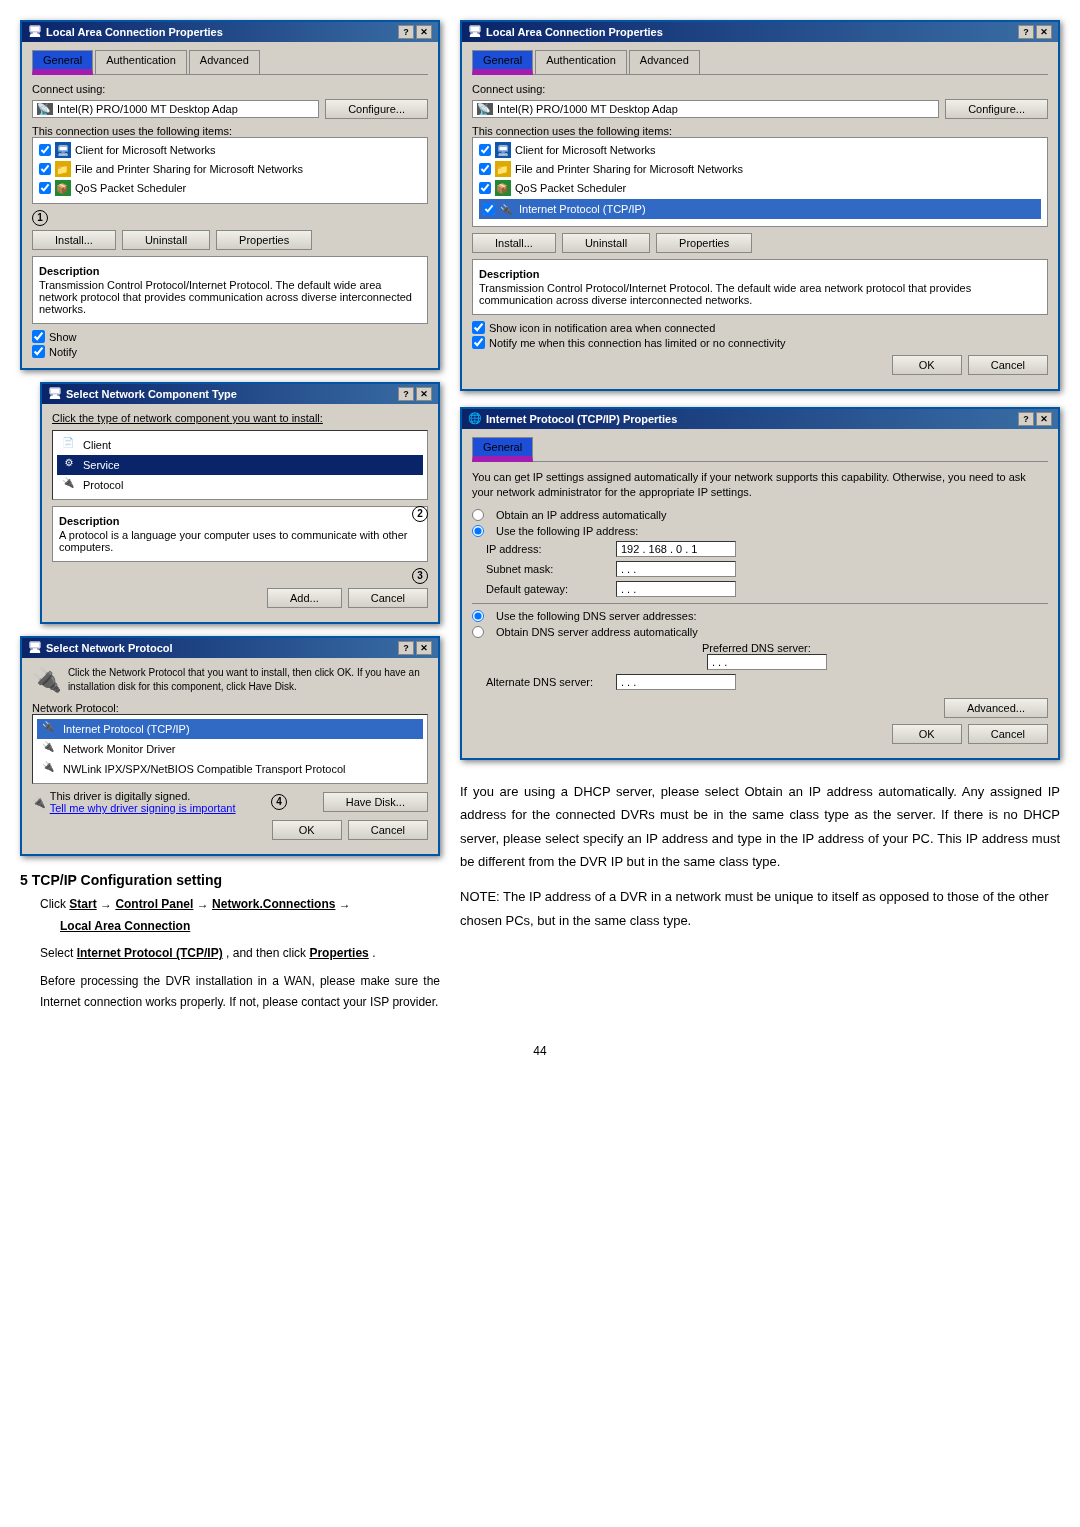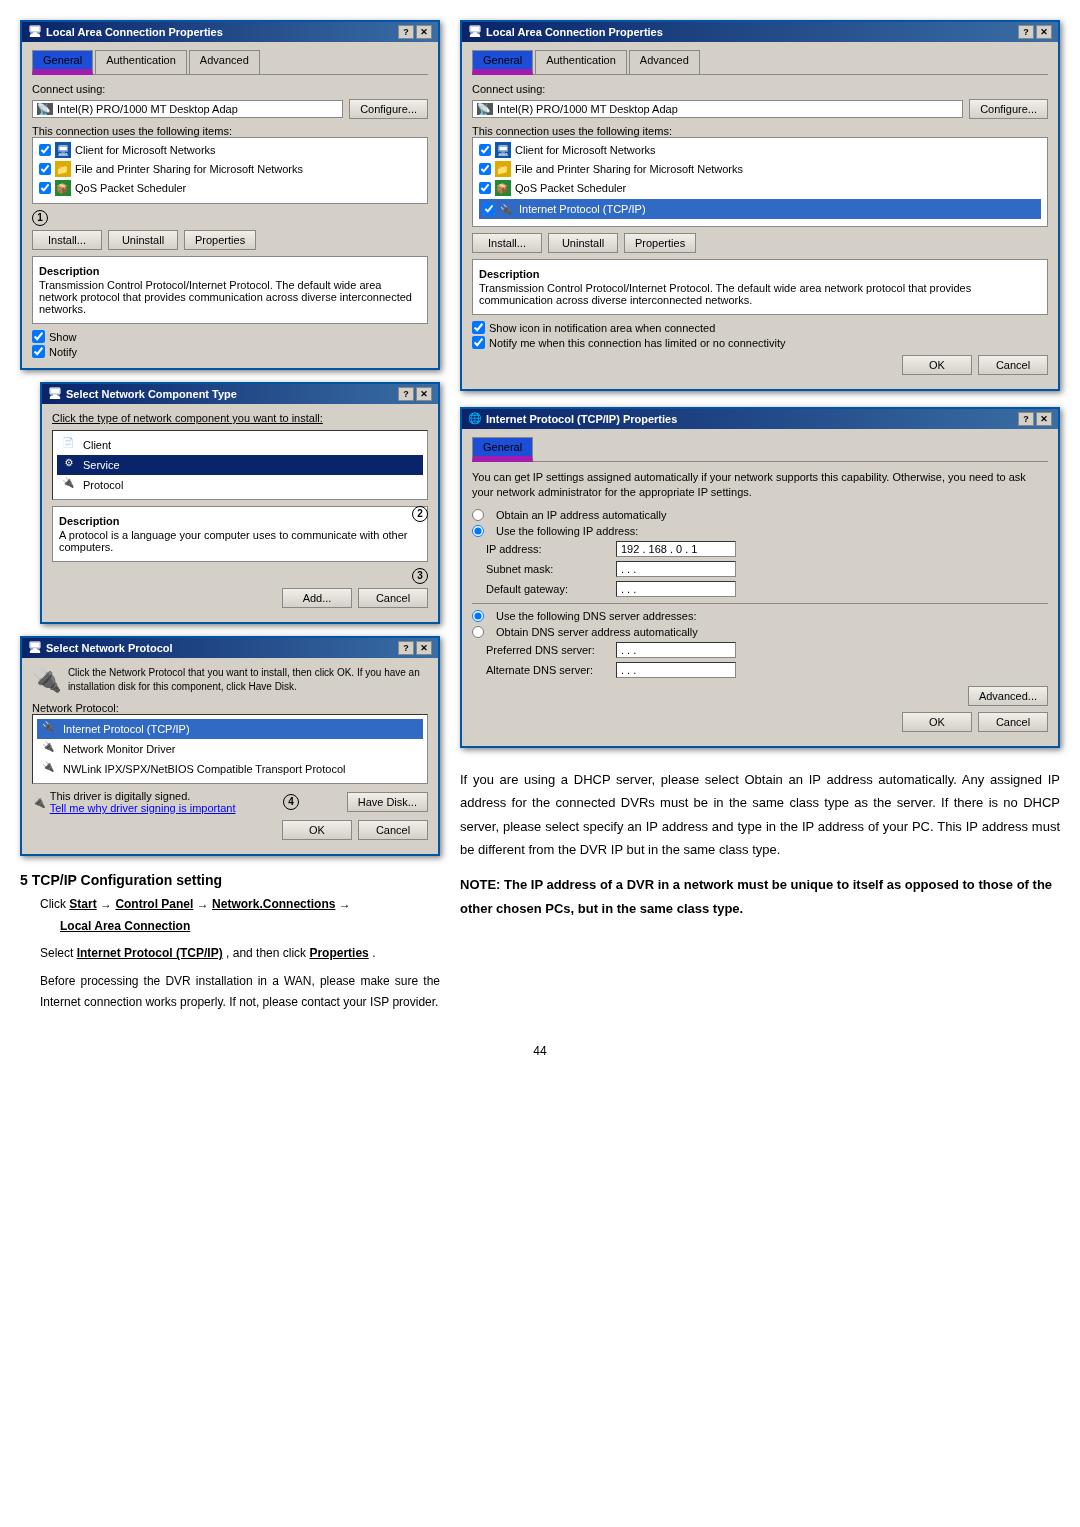--- a/index.html
+++ b/index.html
@@ -129,21 +129,21 @@
     }
     .adapter-icon {
       width: 16px;
       height: 12px;
       background: #555;
       display: inline-block;
     }
     .xp-button {
       background: linear-gradient(to bottom, #f0efe8, #d4d0c8);
       border: 1px solid #888;
-      padding: 3px 10px;
+      padding: 3px 22px;
       font-size: 11px;
       cursor: pointer;
       min-width: 70px;
     }
     .check-row {
       display: flex;
       align-items: center;
       gap: 4px;
       margin-bottom: 3px;
     }
@@ -233,21 +233,21 @@
     }
     .click-instruction {
       margin-bottom: 6px;
     }
     .bold-underline {
       font-weight: bold;
       text-decoration: underline;
     }
     .arrow { font-weight: bold; }
     .note-bold {
-      font-weight: bold;
+      font-weight: normal;
     }
 
     
     .ip-field-row {
       display: flex;
       align-items: center;
       margin-bottom: 4px;
     }
     .ip-field-label {
       width: 130px;
@@ -624,21 +624,21 @@
 
         <div class="radio-row">
           <input type="radio" name="dns-method" checked="" style="">
           <span>Use the following DNS server addresses:</span>
         </div>
         <div class="radio-row">
           <input type="radio" name="dns-method" style="">
           <span>Obtain DNS server address automatically</span>
         </div>
 
-        <div class="ip-field-row" style="margin-left:14px;">
+        <div class="ip-field-row" style="margin-left:14px;flex-direction:column;">
           <span class="ip-field-label">Preferred DNS server:</span>
           <span class="ip-field-value">. . .</span>
         </div>
         <div class="ip-field-row" style="margin-left:14px;">
           <span class="ip-field-label">Alternate DNS server:</span>
           <span class="ip-field-value">. . .</span>
         </div>
 
         <div style="display:flex; justify-content:flex-end; margin: 8px 0 6px 0;">
           <button class="xp-button">Advanced...</button>

